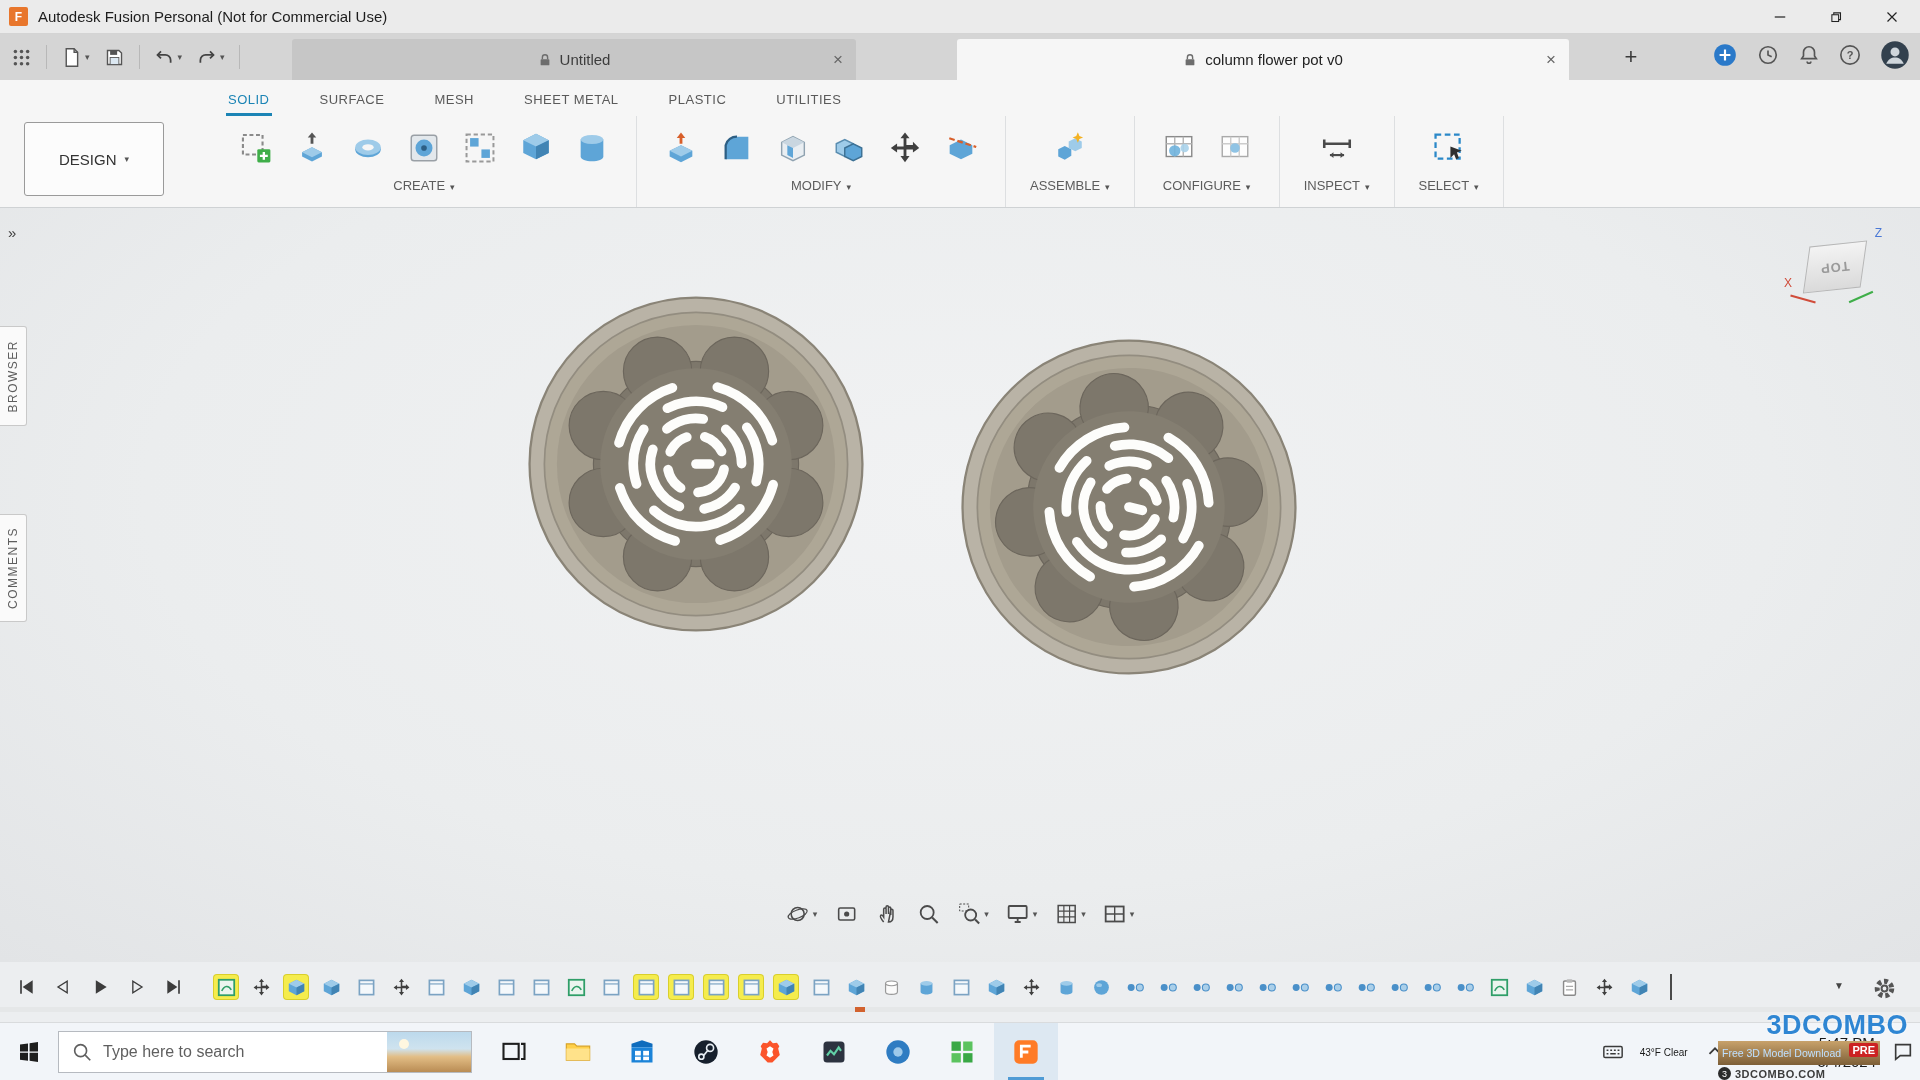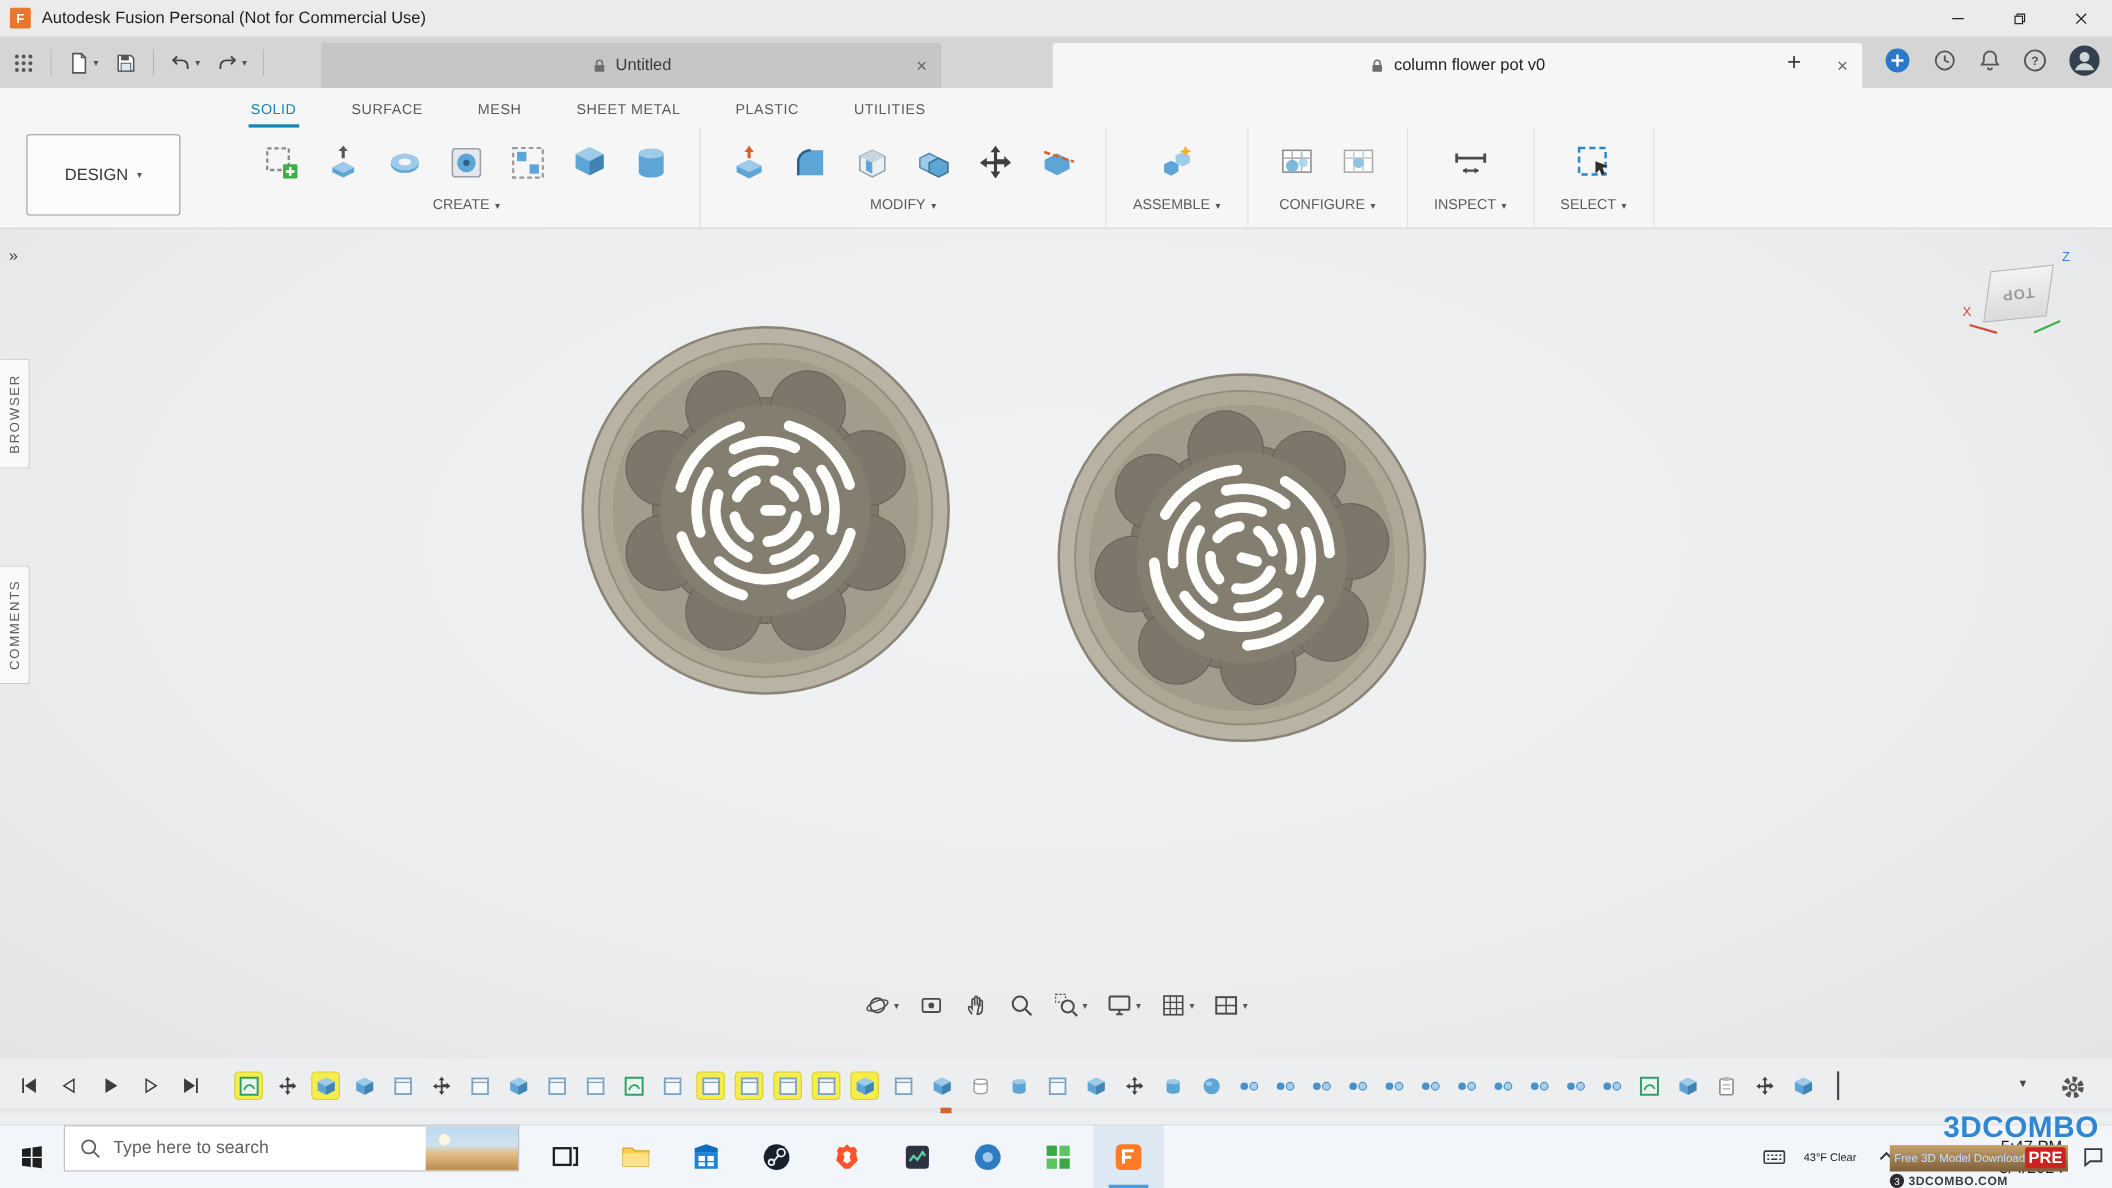--- a/index.html
+++ b/index.html
@@ -18,21 +18,21 @@
 .wbtn .ic{width:18px;height:18px;}
 
 
 .tabbar{position:absolute;top:34px;left:0;right:0;height:46px;background:#d5d5d5;}
 .qat{position:absolute;left:6px;top:0;height:46px;display:flex;align-items:center;gap:4px;}
 .qbtn{height:32px;padding:0 5px;display:flex;align-items:center;gap:3px;}
 .qbtn .ic{width:21px;height:21px;}
 .qsep{width:1px;height:24px;background:#b8b8b8;margin:0 5px;}
 .doc-tab{position:absolute;top:5px;height:41px;display:flex;align-items:center;justify-content:center;gap:8px;border-radius:3px 3px 0 0;}
 .doc-tab.inactive{left:292px;width:564px;background:#c6c6c6;}
-.doc-tab.active{left:957px;width:736px;background:#f6f6f6;}
+.doc-tab.active{left:957px;width:612px;background:#f6f6f6;}
 .doc-tab .ic{width:14px;height:14px;}
 .tab-label{font-size:15px;color:#3d3d3d;}
 .doc-tab.active .tab-label{color:#222;}
 .tab-close{position:absolute;right:13px;font-size:17px;color:#666;line-height:1;}
 .new-tab{position:absolute;left:1618px;top:10px;width:26px;height:26px;display:flex;align-items:center;justify-content:center;font-size:22px;color:#3a3a3a;}
 .topicons{position:absolute;right:10px;top:0;height:46px;display:flex;align-items:center;gap:19px;}
 .topbtn .ic{width:22px;height:22px;}
 .topbtn[data-name="extensions-button"] .ic{width:26px;height:26px;}
 .topbtn[data-name="user-avatar-button"] .ic{width:30px;height:30px;}
 
@@ -87,21 +87,21 @@
 .tl.joint{width:22px;}
 .tl.joint .ic{width:21px;height:13px;}
 .tl.hl{background:#f5ec4d;box-shadow:0 0 0 1px #d9cf2b;}
 .tl-endmark{width:2px;height:26px;background:#4a4a4a;margin-left:8px;}
 .tl-scrollbtn{position:absolute;right:76px;top:18px;font-size:10px;color:#444;}
 .tl-gear{position:absolute;right:22px;top:13px;width:27px;height:27px;}
 .tl-track{position:absolute;left:0;top:45px;width:100%;height:5px;background:#e5e7e8;}
 .tl-mark{position:absolute;left:855px;width:10px;height:5px;background:#d2622e;}
 
 
-.taskbar{position:absolute;left:0;top:1022px;width:100%;height:58px;background:#f2f5f9;border-top:1px solid #d9dbdd;display:flex;align-items:flex-start;}
+.taskbar{position:absolute;left:0;top:1022px;width:100%;height:58px;background:#f2f5f9;border-top:1px solid #d9dbdd;display:flex;align-items:center;}
 .start{width:58px;height:58px;display:flex;align-items:center;justify-content:center;}
 .start .ic{width:24px;height:24px;}
 .searchbox{width:414px;height:42px;background:#fff;border:1px solid #b6bac0;display:flex;align-items:center;padding-left:12px;position:relative;overflow:hidden;}
 .searchbox .ic{width:22px;height:22px;margin-right:10px;}
 .searchbox input{border:0;outline:0;font-size:16px;color:#333;width:230px;background:transparent;font-family:inherit;}
 .searchbox input::placeholder{color:#5f5f5f;}
 .search-art{position:absolute;right:0;top:0;width:84px;height:100%;background:linear-gradient(180deg,#bcd9ec 0%,#cfe3ef 42%,#e2bd85 62%,#b98c54 100%);}
 .search-art::after{content:"";position:absolute;left:12px;top:7px;width:10px;height:10px;border-radius:50%;background:#fff7e0;}
 .tb-apps{display:flex;height:100%;margin-left:10px;}
 .tb-app{width:64px;height:100%;display:flex;align-items:center;justify-content:center;position:relative;}
@@ -113,21 +113,21 @@
 .trbtn{width:22px;height:22px;display:inline-block;}
 .trbtn .ic{width:22px;height:22px;}
 .weather{font-size:10px;color:#191919;white-space:nowrap;}
 .clock{display:flex;flex-direction:column;align-items:center;font-size:15px;color:#191919;line-height:1.3;}
 
 
 .brand{position:absolute;right:12px;top:1010px;z-index:60;width:190px;text-align:right;}
 .brand-title{font-size:27px;font-weight:bold;color:#2f86d3;letter-spacing:.5px;text-shadow:0 0 3px rgba(255,255,255,.9);}
 .brand-thumb{position:relative;width:162px;height:24px;background:linear-gradient(180deg,#c8a26b,#7d5f38);}
 .brand-sub{position:absolute;left:4px;top:6px;font-size:10.5px;color:#bfe0ff;white-space:nowrap;}
-.brand-pre{position:absolute;right:2px;top:2px;background:#cc2222;color:#fff;font-size:15px;font-weight:bold;padding:1px 3px;border-radius:2px;}
+.brand-pre{position:absolute;right:2px;top:2px;background:#cc2222;color:#fff;font-size:11px;font-weight:bold;padding:1px 3px;border-radius:2px;}
 .brand-siterow{display:flex;align-items:center;gap:4px;margin-top:2px;}
 .brand-circle{width:13px;height:13px;border-radius:50%;background:#2b2b2b;color:#fff;font-size:9px;display:flex;align-items:center;justify-content:center;}
 .brand-site{font-size:11px;font-weight:bold;color:#3c3c3c;letter-spacing:.5px;}
 </style>
 </head>
 <body>
 
 <div class="titlebar" data-name="title-bar">
   <span class="fusion-badge" data-name="fusion-app-icon">F</span>
   <span class="wtitle" data-name="window-title">Autodesk Fusion Personal (Not for Commercial Use)</span>

